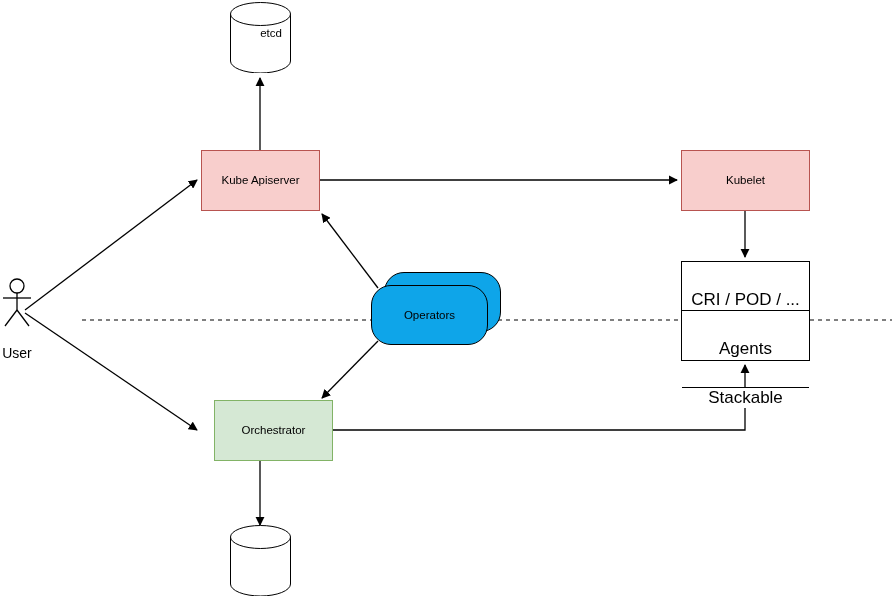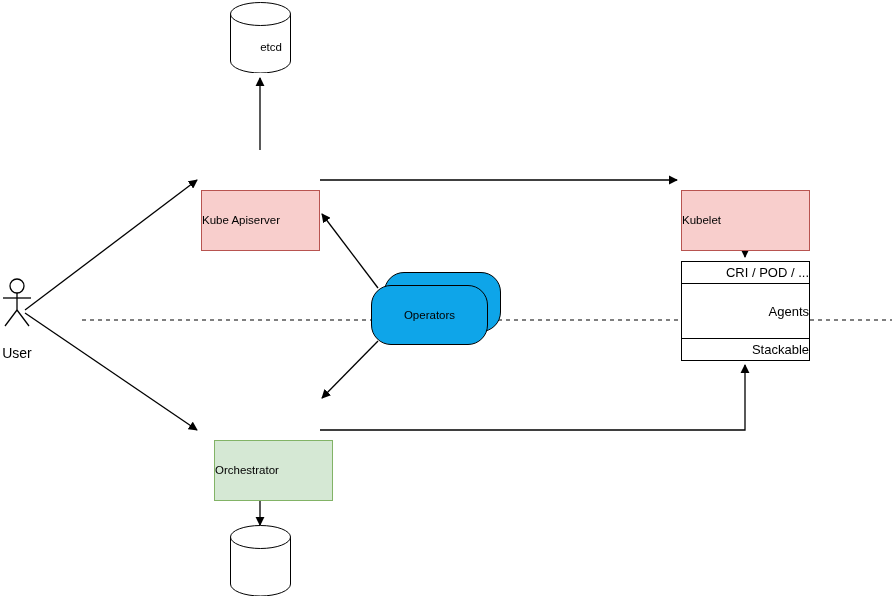--- a/index.html
+++ b/index.html
@@ -23,25 +23,25 @@
     top: 0;
     width: 892px;
     height: 601px;
     pointer-events: none;
   }
   .node {
     position: absolute;
     box-sizing: border-box;
     display: flex;
     align-items: center;
+    justify-content: center;
     font-size: 11.5px;
     color: #000000;
     text-align: center;
     line-height: 1.2;
-    margin-top: 40px;
   }
   .box-apiserver {
     left: 201px; top: 150px; width: 119px; height: 61px;
     background: #f8cecc;
     border: 1px solid #b85450;
   }
   .box-kubelet {
     left: 681px; top: 150px; width: 129px; height: 61px;
     background: #f8cecc;
     border: 1px solid #b85450;
@@ -57,24 +57,25 @@
     box-sizing: border-box;
     border: 1px solid #000000;
     background: #ffffff;
     display: flex;
     flex-direction: column;
   }
   .agents-cell {
     box-sizing: border-box;
     display: flex;
     align-items: center;
-    justify-content: flex-end;
-    font-size: 13px;
-    color: #000000;
-    background: #ffffff;
+    justify-content: center;
+    font-size: 17px;
+    color: #000000;
+    background: #ffffff;
+    margin-top: 28px;
   }
   .agents-top {
     height: 22px;
     border-bottom: 1px solid #000000;
   }
   .agents-mid {
     flex: 1 1 auto;
   }
   .agents-bottom {
     height: 22px;
@@ -159,21 +160,21 @@
     <line x1="260" y1="461" x2="260" y2="525" stroke="#000000" stroke-width="1.3" marker-end="url(#arrow)"></line>
 
     <path d="M 320 430 L 745 430 L 745 365" fill="none" stroke="#000000" stroke-width="1.3" marker-end="url(#arrow)"></path>
   </svg>
 
   <div class="cyl" style="left:230px; top:2px; height:71px;">
     <svg width="61" height="71" viewBox="0 0 61 71">
       <path d="M 0.5 12 L 0.5 59 A 30 12 0 0 0 60.5 59 L 60.5 12" fill="#ffffff" stroke="#000000" stroke-width="1"></path>
       <ellipse cx="30.5" cy="12" rx="30" ry="11.5" fill="#ffffff" stroke="#000000" stroke-width="1"></ellipse>
     </svg>
-    <div class="cyl-label" style="top:39px;padding-left:21px;">etcd</div>
+    <div class="cyl-label" style="top:25px;padding-left:21px;">etcd</div>
   </div>
 
   <div class="cyl" style="left:230px; top:525px; height:71px;">
     <svg width="61" height="71" viewBox="0 0 61 71">
       <path d="M 0.5 12 L 0.5 59 A 30 12 0 0 0 60.5 59 L 60.5 12" fill="#ffffff" stroke="#000000" stroke-width="1"></path>
       <ellipse cx="30.5" cy="12" rx="30" ry="11.5" fill="#ffffff" stroke="#000000" stroke-width="1"></ellipse>
     </svg>
     <div class="cyl-label" style="top:33px;margin-top:42px;">sql</div>
   </div>
 

